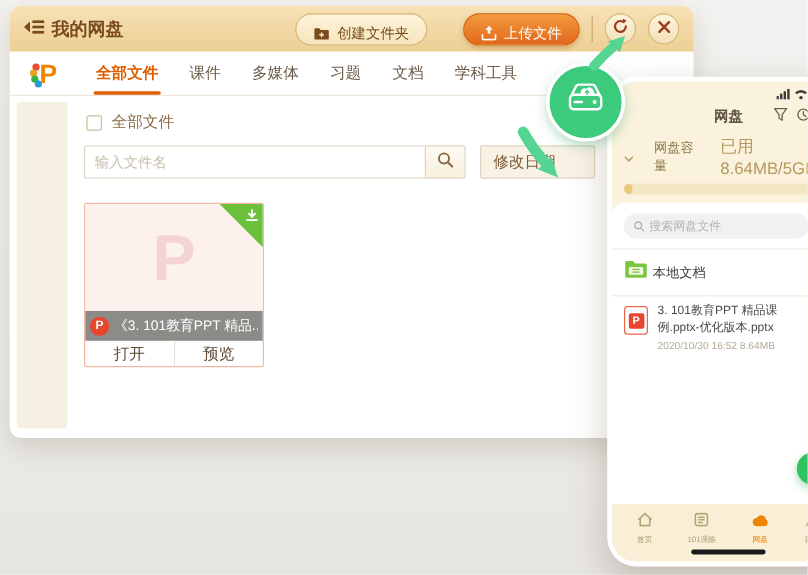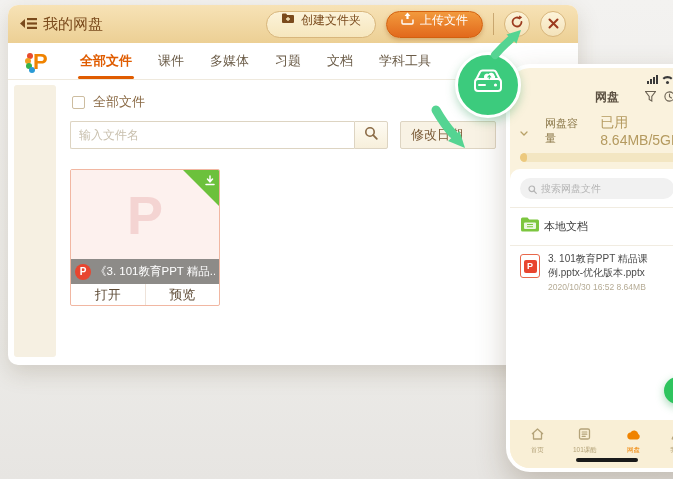--- a/index.html
+++ b/index.html
@@ -7,27 +7,27 @@
   body {
     font-family:"Liberation Sans", sans-serif;
     background:linear-gradient(180deg,#f3f2f0 0%,#ecebe8 70%,#e7e5e2 100%);
     position:relative; overflow:hidden;
   }
   
   .win { position:absolute; left:8px; top:5px; width:570px; height:360px;
          background:#fff; border-radius:10px; box-shadow:0 8px 22px rgba(90,70,40,.18); }
   .win-header { height:38px; background:linear-gradient(180deg,#f7e2b6,#eccf94);
                 border-radius:10px 10px 0 0; display:flex; align-items:center; padding:0 12px; }
-  .win-title { display:flex; align-items:center; gap:6px; color:#7a4a1c; font-weight:normal; font-size:15px; }
+  .win-title { display:flex; align-items:center; gap:6px; color:#7a4a1c; font-weight:bold; font-size:15px; }
   .hd-right { margin-left:auto; display:flex; align-items:center; gap:10px; }
-  .btn-pill { display:flex; align-items:flex-start; gap:6px; height:27px; padding:0 14px;
+  .btn-pill { display:flex; align-items:flex-end; gap:6px; height:27px; padding:0 14px;
               border-radius:14px; font-size:12px; cursor:pointer; }
   .btn-create { background:linear-gradient(#fcf3d9,#f6e6bd); border:1px solid #d8b67c; color:#7a4a1c; }
   .btn-upload { background:linear-gradient(#f29a3d,#e2691c); border:1px solid #d2600f; color:#fff;
-                box-shadow:0 2px 4px rgba(160,90,20,.35); }
+                box-shadow:0 2px 4px rgba(160,90,20,.35);margin-left:20px; }
   .hd-div { width:1px; height:22px; background:rgba(150,105,45,.45); }
   .btn-circle { width:26px; height:26px; border-radius:50%; background:linear-gradient(#fdf4da,#f3e2ba);
                 border:1px solid #d8b67c; color:#9c3a1e; display:flex; align-items:center; justify-content:center; cursor:pointer; }
   .tabs-row { height:37px; display:flex; align-items:center; border-bottom:1px solid #efe9dd; padding:0 14px; gap:26px; }
   .app-logo { display:flex; align-items:center; margin-right:4px; }
   .tab { font-size:13px; color:#6b5c48; cursor:pointer; position:relative; height:100%; display:flex; align-items:center; }
   .tab.active { color:#e05c00; font-weight:bold; }
   .tab.active::after { content:""; position:absolute; left:-2px; right:-2px; bottom:0; height:3px;
                        background:#e05c00; border-radius:2px; }
   .sidebar { position:absolute; left:6px; top:80px; width:42px; height:272px; background:#f6f0e2; border-radius:3px; }

